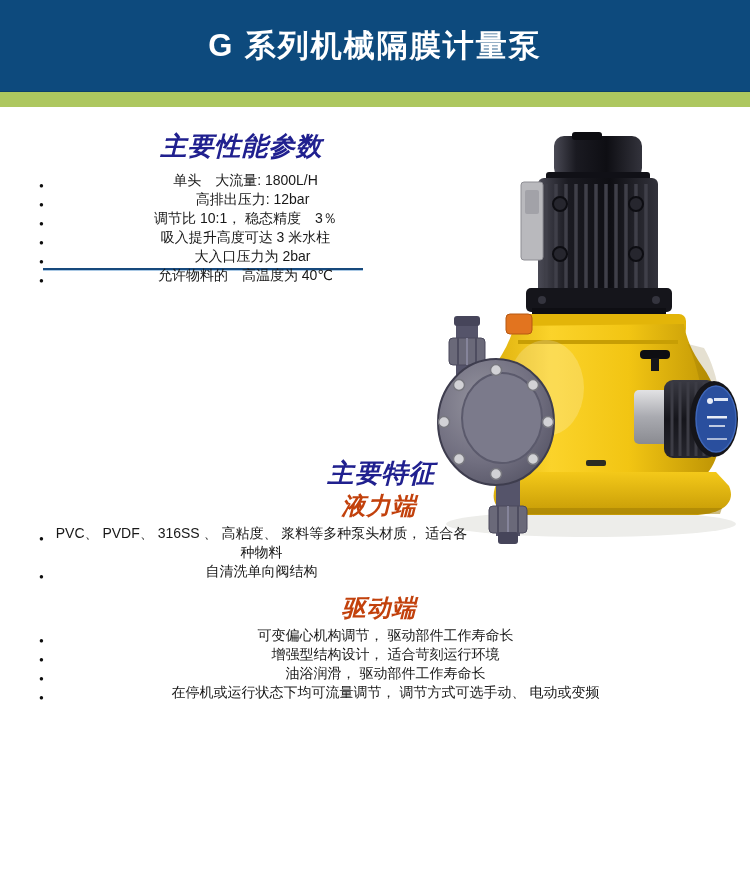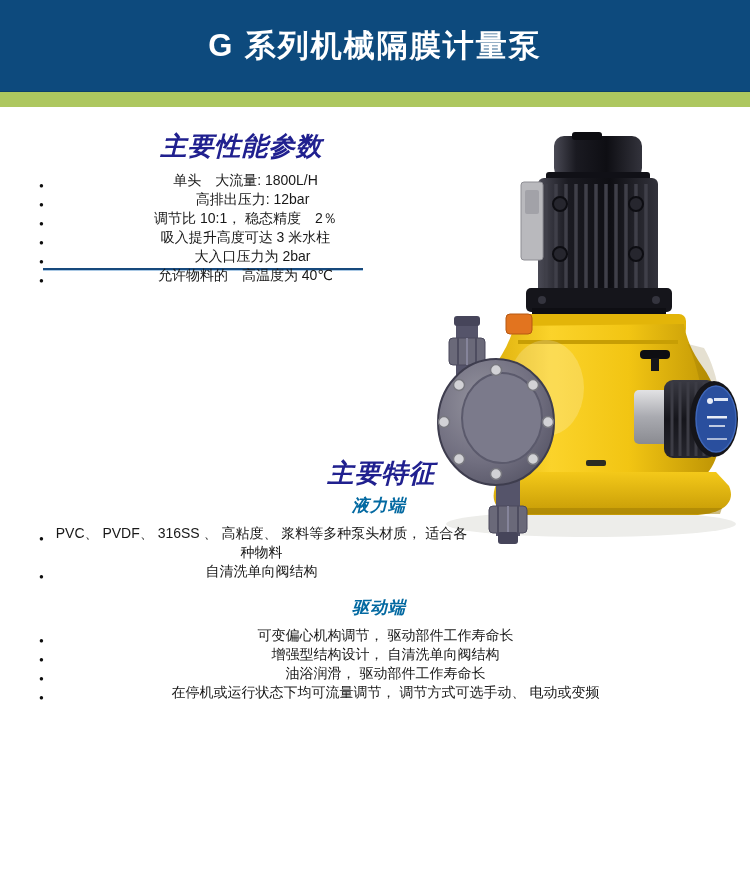--- a/index.html
+++ b/index.html
@@ -21,21 +21,21 @@
   .green-stripe {
     position:absolute; left:0; top:91px; width:750px; height:15px;
     background:#adc75f; border-top:1px solid #0b3f6b;
   }
   
   .h1 {
     font-size:26px; font-weight:bold; font-style:italic; color:#20208f;
     line-height:32px; letter-spacing:1px;
   }
   .h2 {
-    font-size:17px; font-weight:bold; font-style:italic; color:#0369a1;
+    font-size:24px; font-weight:bold; font-style:italic; color:#c2410c;
     line-height:26px; letter-spacing:1px;
   }
   
   ul.spec { list-style:none; margin:0; padding:0; }
   ul.spec li {
     position:relative; padding-left:15px;
     font-size:14px; line-height:19px; color:#181818;
   }
   ul.spec li::before {
     content:"\25CF"; position:absolute; left:1px; top:5px;
@@ -209,39 +209,39 @@
     <rect x="281" y="286" width="20" height="2.5" fill="#ffffff" opacity="0.9"></rect>
     <rect x="283" y="295" width="16" height="2" fill="#ffffff" opacity="0.7"></rect>
     <rect x="281" y="308" width="20" height="2" fill="#ffffff" opacity="0.6"></rect>
   </svg>
 
   <section class="sec-perf txt">
     <div class="h1">主要性能参数</div>
     <ul class="spec">
       <li>单头　大流量: 1800L/H</li>
       <li>　高排出压力: 12bar</li>
-      <li>调节比 10:1， 稳态精度　2％</li>
+      <li>调节比 10:1， 稳态精度　3％</li>
       <li>吸入提升高度可达 3 米水柱</li>
       <li>　大入口压力为 2bar</li>
       <li>允许物料的　高温度为 40℃</li>
     </ul>
   </section>
   <div class="rule rule-1"></div>
 
   <section class="sec-features txt">
     <div class="h1">主要特征</div>
     <div class="h2">液力端</div>
     <ul class="spec hyd-list">
       <li>PVC、 PVDF、 316SS 、 高粘度、 浆料等多种泵头材质， 适合各种物料</li>
       <li>自清洗单向阀结构</li>
     </ul>
     <div class="h2 drv-head">驱动端</div>
     <ul class="spec">
       <li>可变偏心机构调节， 驱动部件工作寿命长</li>
-      <li>增强型结构设计， 自清洗单向阀结构</li>
+      <li>增强型结构设计， 适合苛刻运行环境</li>
       <li>油浴润滑， 驱动部件工作寿命长</li>
       <li>在停机或运行状态下均可流量调节， 调节方式可选手动、 电动或变频</li>
     </ul>
   </section>
 
   <div class="rule rule-2"></div>
 
   <div class="rule rule-3"></div>
 
 </div>

